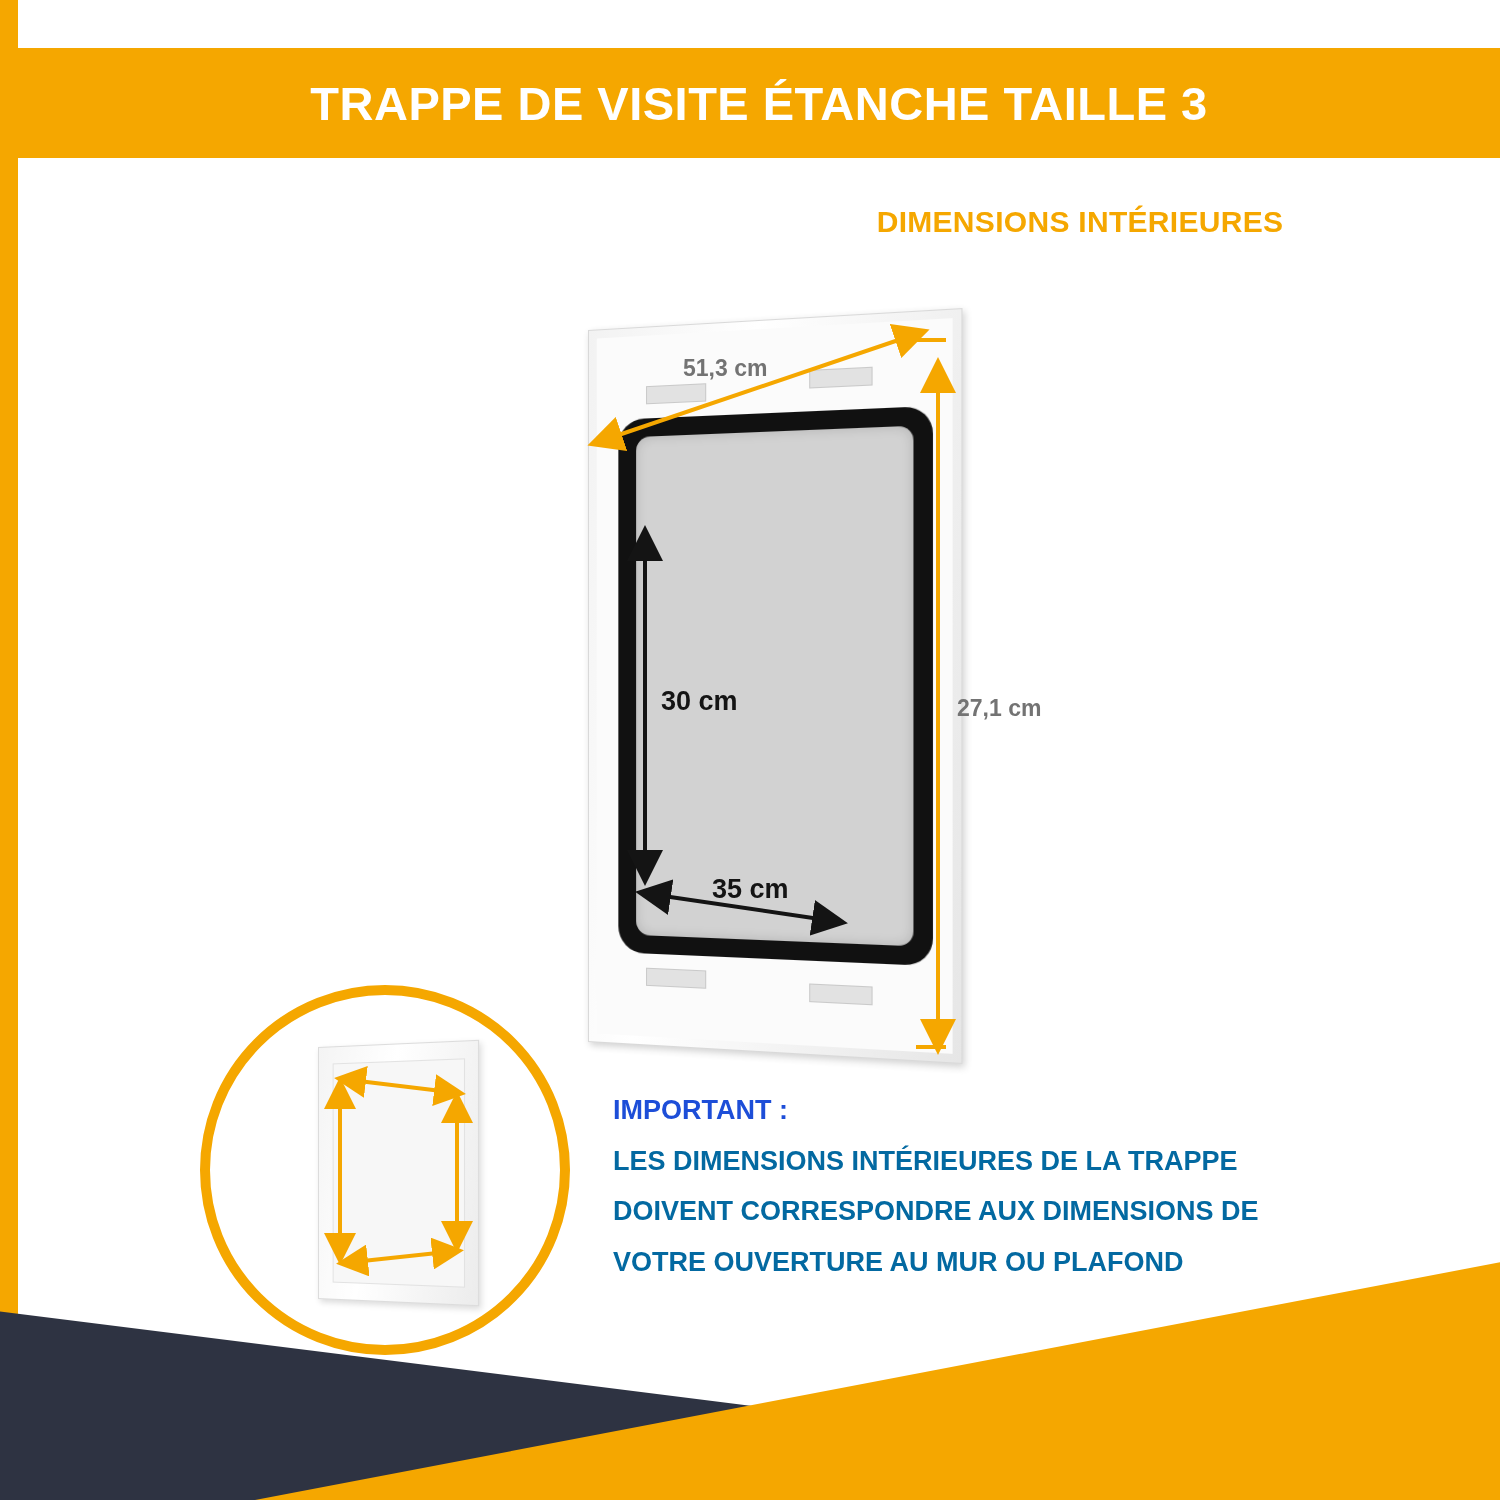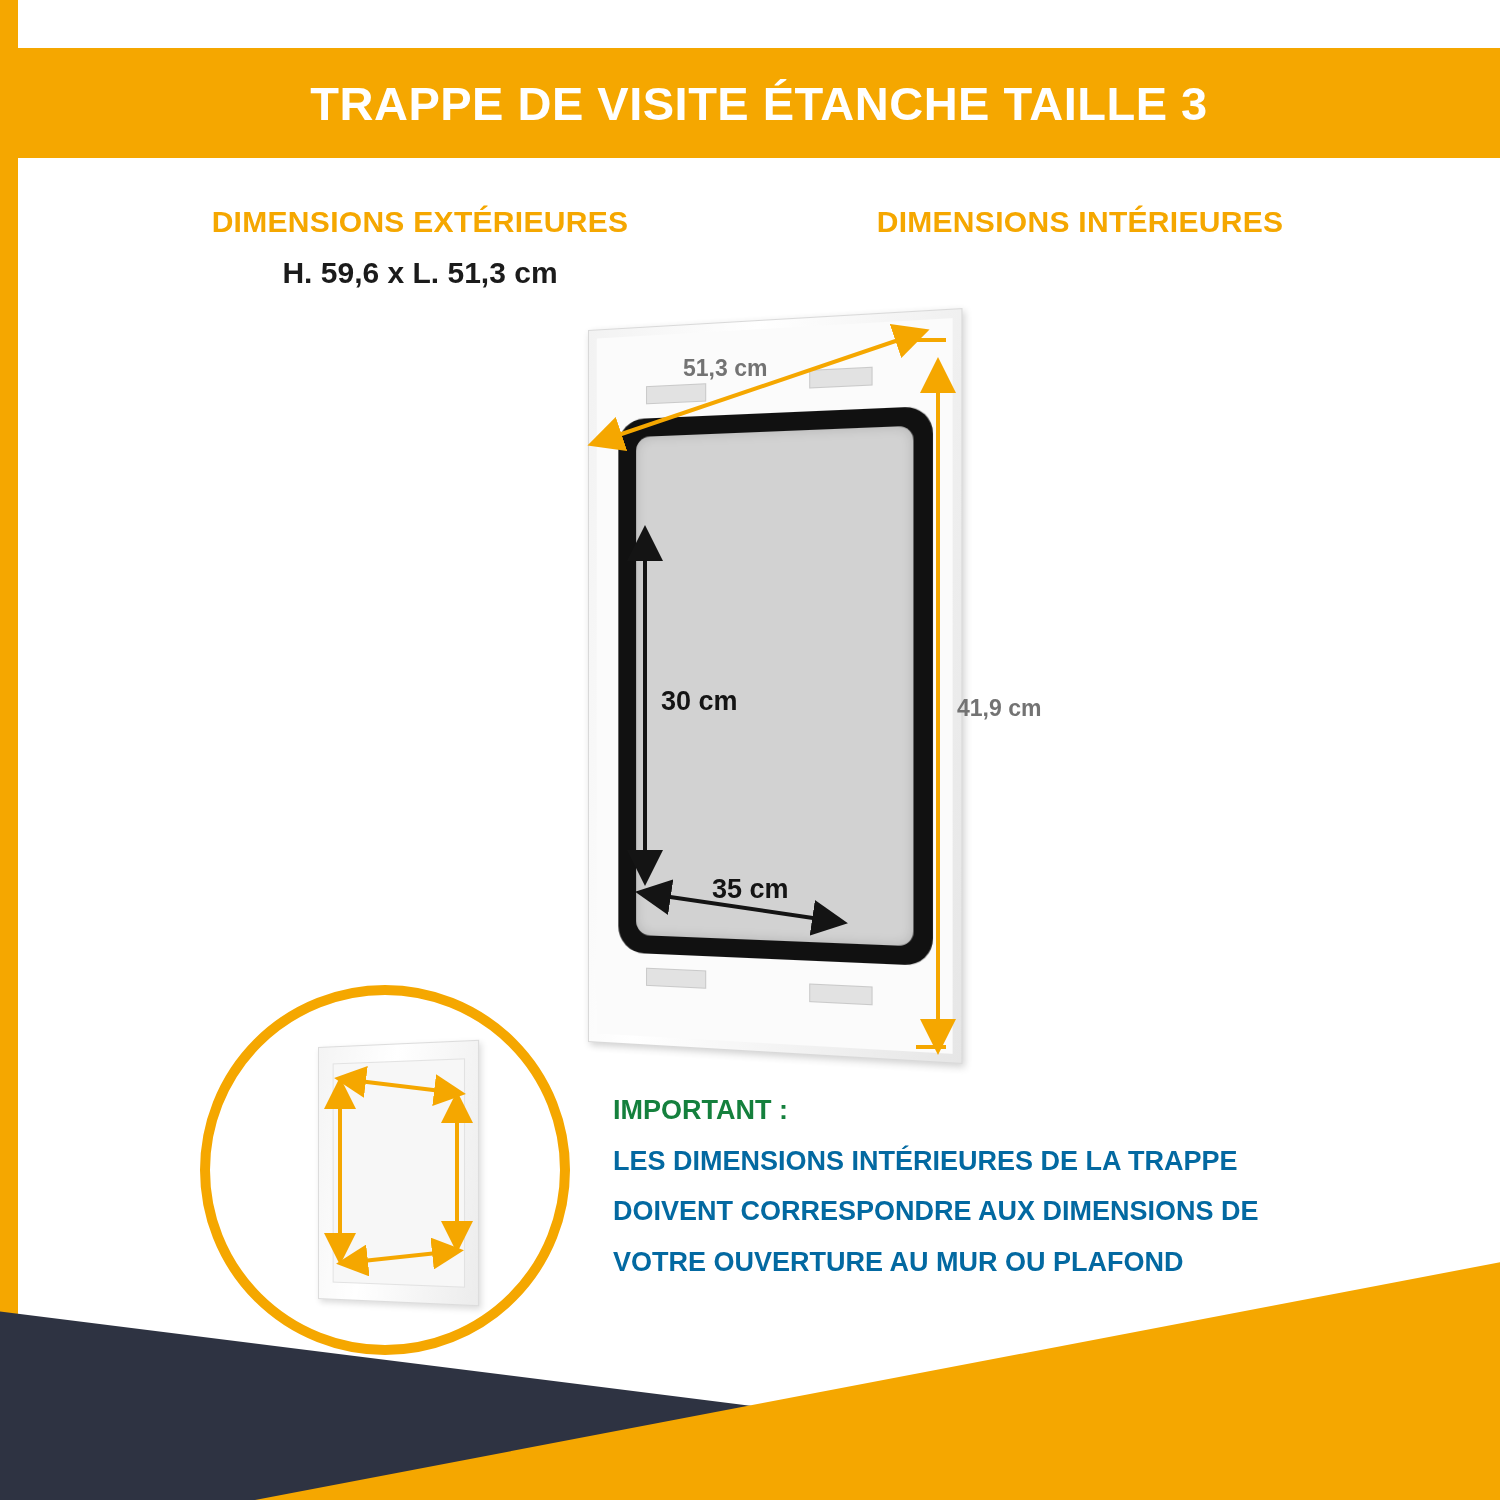--- a/index.html
+++ b/index.html
@@ -205,21 +205,21 @@
   }
 
   
   .important {
     position: absolute;
     left: 613px;
     top: 1095px;
     width: 760px;
   }
   .important-title {
-    color: #15803d;
+    color: #1d4ed8;
     font-size: 27px;
     font-weight: bold;
     margin-bottom: 16px;
   }
   .important-line {
     color: #0369a1;
     font-size: 27px;
     font-weight: bold;
     line-height: 1.42;
     margin-top: 12px;
@@ -229,24 +229,20 @@
 <body>
 
 <div id="page">
 
   <div class="left-bar"></div>
 
   <div class="header-band">
     <div class="header-title">TRAPPE DE VISITE ÉTANCHE TAILLE 3</div>
   </div>
 
-  <div class="dim-block ext">
-    <div class="dim-heading">DIMENSIONS EXTÉRIEURES</div>
-    <div class="dim-value">H. 59,6 x L. 51,3 cm</div>
-  </div>
 
   <div class="dim-block int">
     <div class="dim-heading">DIMENSIONS INTÉRIEURES</div>
   </div>
 
   <div class="product-stage">
     <div class="flange">
       <div class="flange-inner-shadow"></div>
       <div class="clip t1"></div>
       <div class="clip t2"></div>
@@ -279,21 +275,21 @@
     <line x1="938" y1="365" x2="938" y2="1047" stroke="#f5a700" stroke-width="4" marker-start="url(#ar-o2)" marker-end="url(#ar-o)"></line>
     <line x1="916" y1="340" x2="946" y2="340" stroke="#f5a700" stroke-width="4"></line>
     <line x1="916" y1="1047" x2="946" y2="1047" stroke="#f5a700" stroke-width="4"></line>
 
     <line x1="645" y1="533" x2="645" y2="878" stroke="#141414" stroke-width="4" marker-start="url(#ar-b2)" marker-end="url(#ar-b)"></line>
 
     <line x1="643" y1="893" x2="840" y2="922" stroke="#141414" stroke-width="4" marker-start="url(#ar-b2)" marker-end="url(#ar-b)"></line>
   </svg>
 
   <div class="lbl lbl-orange" style="left:683px; top:355px;">51,3 cm</div>
-  <div class="lbl lbl-orange" style="left:957px; top:695px;">41,9 cm</div>
+  <div class="lbl lbl-orange" style="left:957px; top:695px;">27,1 cm</div>
   <div class="lbl lbl-black" style="left:661px; top:686px;">30 cm</div>
   <div class="lbl lbl-black" style="left:712px; top:874px;">35 cm</div>
 
   <div class="inset-circle">
     <div class="inset-panel">
       <div class="inset-panel-inner"></div>
     </div>
     <svg width="350" height="350" style="position:absolute;left:0;top:0;">
       <defs>
         <marker id="ai" markerWidth="8" markerHeight="8" refX="6" refY="4" orient="auto">

